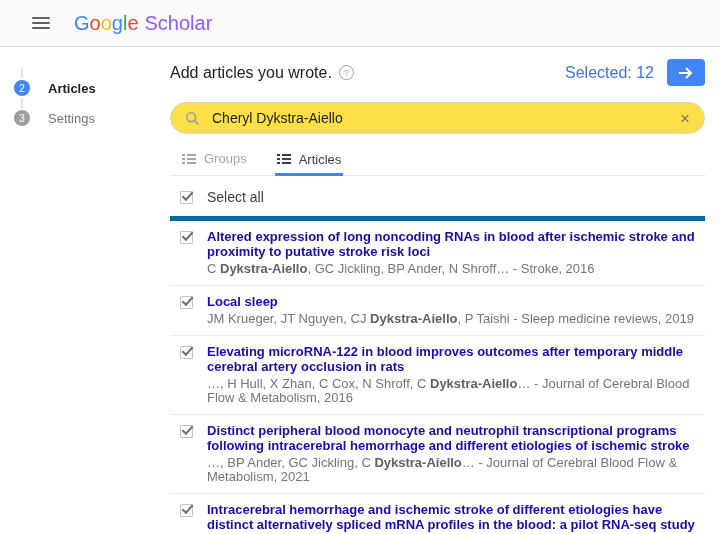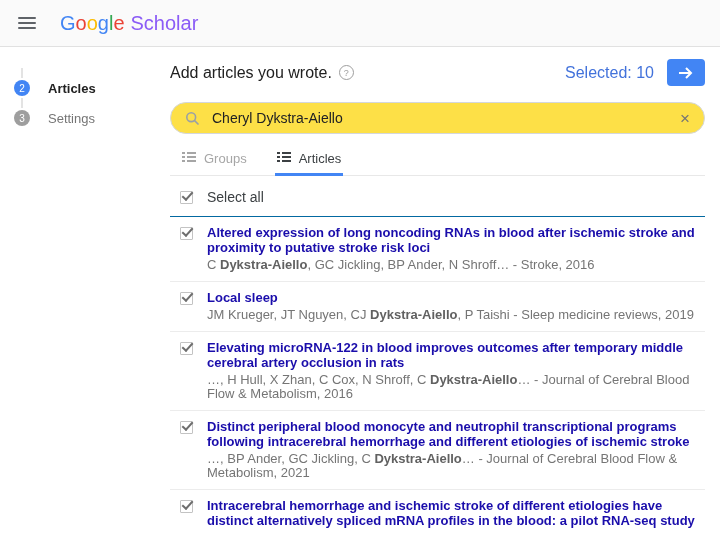--- a/index.html
+++ b/index.html
@@ -3,21 +3,21 @@
 <meta charset="utf-8">
 <style>
   html,body{margin:0;padding:0;background:#fff;}
   .screen{
     width:720px;height:534px;overflow:hidden;background:#fff;
     font-family:"Liberation Sans", sans-serif;position:relative;
     display:flex;flex-direction:column;
   }
   
   .topbar{height:47px;background:#fafafa;border-bottom:1px solid #e1e1e1;
-    display:flex;align-items:center;padding:0 14px;box-sizing:border-box;flex-shrink:0;}
+    display:flex;align-items:center;padding:0 28px;box-sizing:border-box;flex-shrink:0;}
   .hamburger{width:18px;height:12px;display:flex;flex-direction:column;
     justify-content:space-between;cursor:pointer;margin:0 24px 0 4px;}
   .hamburger span{height:2px;background:#5f6368;border-radius:1px;}
   .logo{font-size:20px;display:flex;align-items:baseline;cursor:pointer;}
   .logo .product{color:#8b5cf6;margin-left:6px;}
   
   .layout{display:flex;flex:1;min-height:0;}
   .stepper{width:170px;box-sizing:border-box;padding:20px 0 0 14px;flex-shrink:0;}
   .step{display:flex;align-items:center;height:18px;cursor:pointer;}
   .step-circle{width:16px;height:16px;border-radius:50%;display:flex;align-items:center;
@@ -44,28 +44,28 @@
   
   .search-pill{margin-top:16px;height:32px;border:1px solid #d4d7dc;border-radius:16px;
     display:flex;align-items:center;padding:0 14px;box-sizing:border-box;background:#fde047;}
   .search-icon{display:flex;flex-shrink:0;}
   .search-input{flex:1;border:none;outline:none;background:transparent;font-size:14px;
     color:#202124;font-family:inherit;margin-left:10px;min-width:0;}
   .clear-btn{font-size:17px;color:#757575;cursor:pointer;line-height:1;background:none;
     border:none;padding:0;font-family:inherit;}
   
   .tabs{display:flex;margin-top:17px;border-bottom:1px solid #e8e8e8;padding-left:10px;}
-  .tab{display:flex;padding:0 2px 9px 2px;font-size:13px;
+  .tab{display:flex;align-items:center;padding:0 2px 9px 2px;font-size:13px;
     cursor:pointer;margin-right:26px;}
   .tab .tab-icon{margin-right:8px;display:flex;}
   .tab-groups{color:#a6a6a6;}
   .tab-articles{color:#3c4043;border-bottom:3px solid #4285f4;margin-bottom:-1px;padding-bottom:6px;}
   
   .select-all-row{display:flex;align-items:center;padding:13px 0 11px 10px;
-    border-bottom:1px solid #0369a1;}
+    border-bottom:5px solid #0369a1;}
   .select-all-label{font-size:14px;color:#3c4043;margin-left:14px;}
   .article{display:flex;align-items:flex-start;padding:8px 0 9px 10px;border-bottom:1px solid #ececec;}
   .article:last-child{border-bottom:none;}
   .article .cb{margin-top:2px;}
   .article-text{margin-left:14px;min-width:0;}
   .article-title{font-size:13px;line-height:15px;font-weight:bold;color:#1a0dab;cursor:pointer;}
   .article-authors{font-size:13px;line-height:14px;color:#757575;margin-top:3px;}
   .article-authors b{color:#616161;}
   
   .cb{position:relative;width:13px;height:13px;border:1px solid #c3c3c3;border-radius:1px;
@@ -104,21 +104,21 @@
         <span class="step-label">Settings</span>
       </div>
     </div>
 
     <div class="main">
 
       <div class="main-header">
         <span class="page-title">Add articles you wrote.</span>
         <span class="help-icon">?</span>
         <span class="spacer"></span>
-        <span class="selected-label">Selected: 10</span>
+        <span class="selected-label">Selected: 12</span>
         <button class="next-button">
           <svg width="16" height="14" viewBox="0 0 16 14" fill="none" stroke="#ffffff" stroke-width="2">
             <line x1="1" y1="7" x2="13" y2="7"></line>
               <polyline points="8,2 13,7 8,12"></polyline>
           </svg>
         </button>
       </div>
 
       <div class="search-pill">
         <span class="search-icon">

